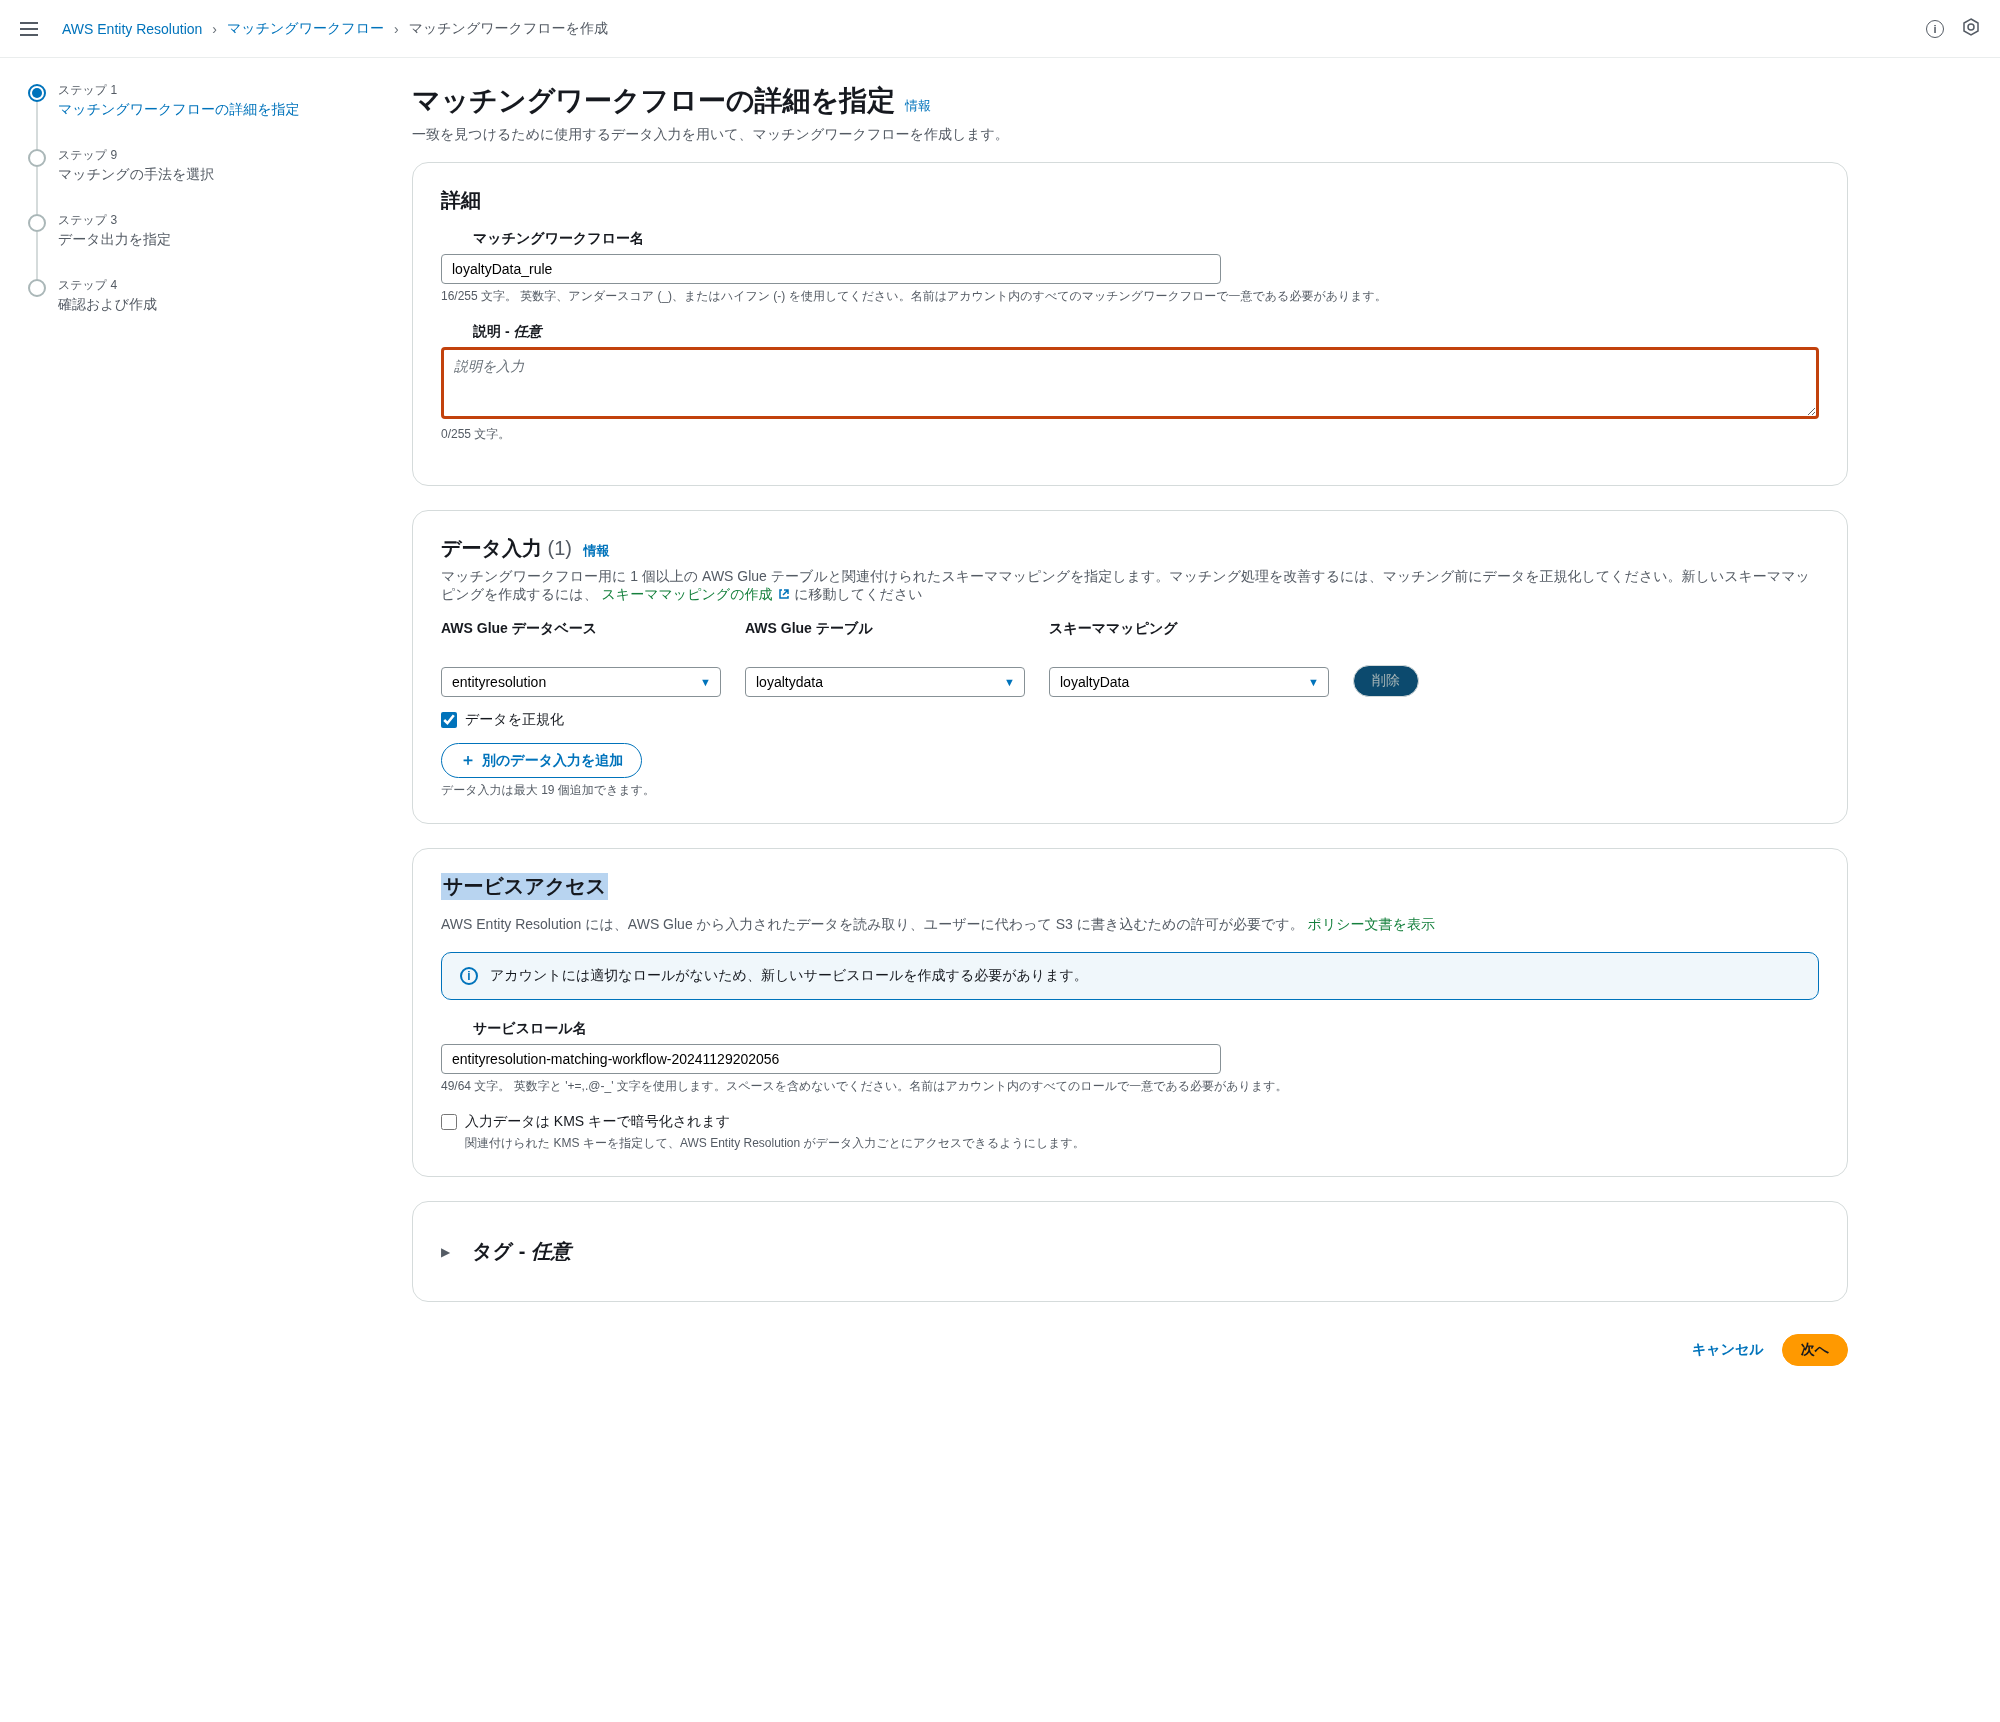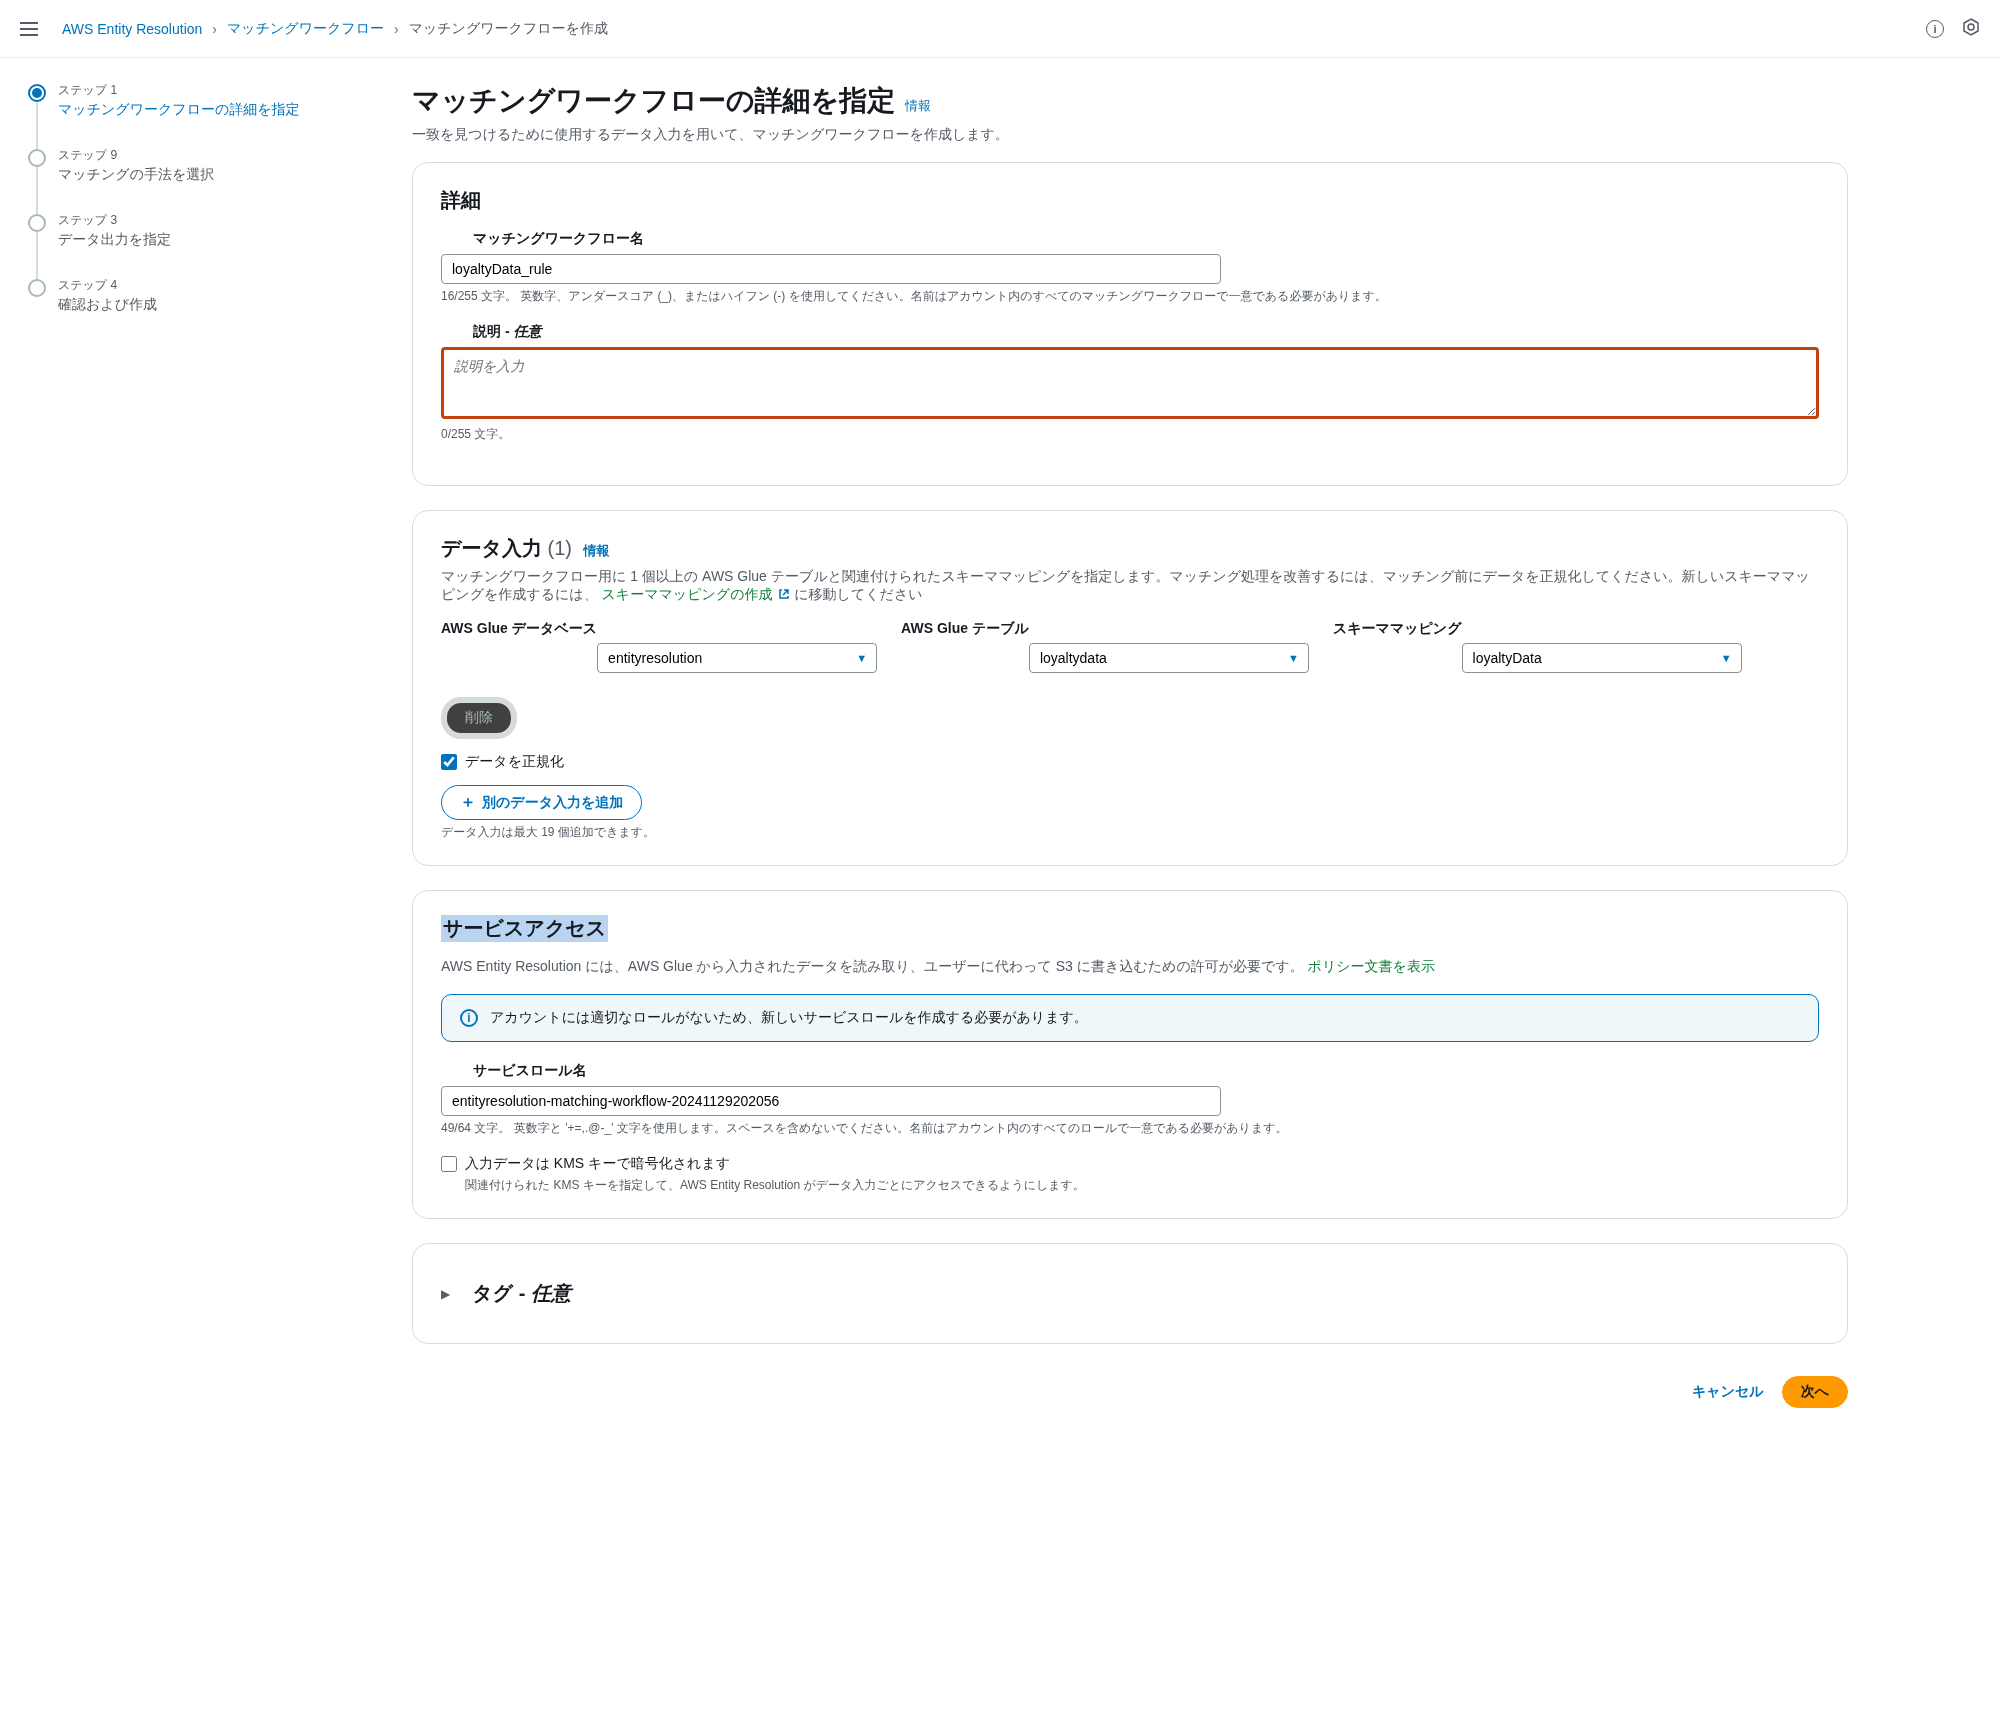--- a/index.html
+++ b/index.html
@@ -39,27 +39,27 @@
 .field-label { font-weight: 700; font-size: 14px; margin-bottom: 6px; display: block; margin-left: 32px; }
 .field-label .optional { font-style: italic; font-weight: 700; }
 .text-input { width: 780px; max-width: 100%; padding: 6px 10px; border: 1px solid #879196; border-radius: 4px; font-size: 14px; font-family: inherit; }
 .textarea { width: 100%; height: 72px; padding: 8px 10px; border: 3px solid #c2410c; border-radius: 4px; font-size: 14px; font-family: inherit; resize: vertical; }
 .textarea::placeholder { font-style: italic; color: #687078; }
 .hint { font-size: 12px; color: #545b64; margin-top: 4px; }
 .section-title-count { font-weight: 400; color: #545b64; }
 .link { color: #15803d; text-decoration: none; }
 .ext-icon { display: inline-block; width: 12px; height: 12px; margin-left: 2px; vertical-align: -1px; }
 .select-row { display: flex; gap: 24px; margin-bottom: 14px; align-items: flex-end; flex-wrap: wrap; }
-.select-group { display: flex; }
+.select-group { display: flex; flex-direction: column; }
 .select-group label { font-weight: 700; font-size: 14px; margin-bottom: 6px; }
 .select { width: 280px; padding: 6px 30px 6px 10px; border: 1px solid #879196; border-radius: 4px; font-size: 14px; background: #fff; appearance: none; position: relative; font-family: inherit; }
 .select-wrap { position: relative; margin-top: 23px; }
 .select-caret { position: absolute; right: 10px; top: 50%; transform: translateY(-50%); pointer-events: none; color: #0073bb; font-size: 11px; }
 .btn { padding: 6px 18px; border-radius: 20px; font-size: 14px; cursor: pointer; font-family: inherit; }
-.btn-ghost { background: #404040; border: 6px solid #4c1d95; color: #545b64; }
+.btn-ghost { background: #0c4a6e; border: 1px solid #4c1d95; color: #545b64; }
 .btn-ghost:disabled { color: #aab7b8; border-color: #d5dbdb; cursor: not-allowed; }
 .btn-primary-outline { background: #fff; border: 1.5px solid #0073bb; color: #0073bb; font-weight: 600; display: inline-flex; align-items: center; gap: 6px; }
 .btn-link { background: none; border: none; color: #0073bb; font-weight: 600; }
 .btn-orange { background: #ff9900; border: 1px solid #ff9900; color: #16191f; font-weight: 700; }
 .checkbox-row { display: flex; align-items: center; gap: 8px; margin-bottom: 14px; }
 .checkbox-row input[type=checkbox] { width: 16px; height: 16px; accent-color: #0073bb; }
 .alert { border: 1px solid #0073bb; background: #f0f7fb; border-radius: 10px; padding: 14px 18px; display: flex; gap: 12px; align-items: flex-start; margin-bottom: 20px; }
 .alert-icon { width: 18px; height: 18px; border: 2px solid #0073bb; border-radius: 50%; display: flex; align-items: center; justify-content: center; color: #0073bb; font-weight: bold; font-size: 12px; flex-shrink: 0; font-style: normal; }
 .sub-hint { font-size: 12px; color: #545b64; margin-top: 4px; margin-left: 24px; }
 .expand-header { display: flex; align-items: center; gap: 10px; cursor: pointer; }

